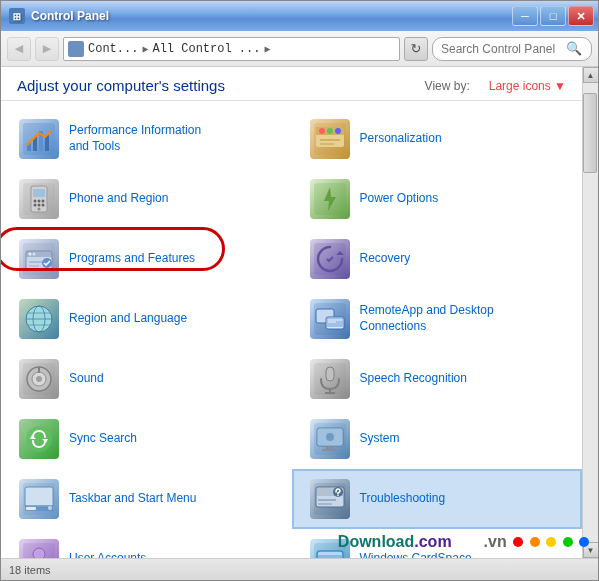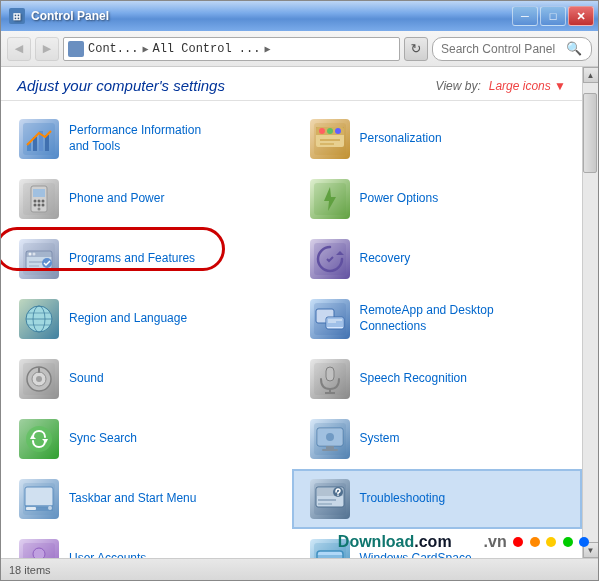--- a/index.html
+++ b/index.html
@@ -181,31 +181,30 @@
       flex-direction: column;
     }
 
     .content-header {
       padding: 10px 16px 6px 16px;
       display: flex;
       justify-content: space-between;
       align-items: center;
       border-bottom: 1px solid #e0e0e0;
       flex-shrink: 0;
-      font-style: italic;
     }
     .content-title {
       font-size: 15px;
       color: #003399;
       font-weight: normal;
     }
     .view-by {
       display: flex;
       align-items: center;
-      gap: 8px;
+      gap: 19px;
       font-size: 12px;
       color: #666;
     }
     .view-by-link {
       color: #ef4444;
       cursor: pointer;
       font-size: 12px;
     }
 
     
@@ -438,21 +437,21 @@
                 <rect x="10" y="6" width="12" height="8" fill="#a0c0e0"></rect>
                 <circle cx="12" cy="18" r="1.5" fill="#666"></circle>
                 <circle cx="16" cy="18" r="1.5" fill="#666"></circle>
                 <circle cx="20" cy="18" r="1.5" fill="#666"></circle>
                 <circle cx="12" cy="22" r="1.5" fill="#666"></circle>
                 <circle cx="16" cy="22" r="1.5" fill="#666"></circle>
                 <circle cx="20" cy="22" r="1.5" fill="#666"></circle>
                 <circle cx="16" cy="26" r="1.5" fill="#888"></circle>
               </svg>
           </div>
-          <span class="item-label">Phone and Power</span>
+          <span class="item-label">Phone and Region</span>
         </div>
 
         <div class="grid-item">
           <div class="item-icon icon-power">
             <svg width="32" height="32" viewBox="0 0 32 32">
                 <rect width="32" height="32" rx="3" fill="#60a040" opacity="0.2"></rect>
                 <path d="M16 4 L10 18 H15 L14 28 L22 14 H17 Z" fill="#60a040"></path>
               </svg>
           </div>
           <span class="item-label">Power Options</span>
@@ -634,19 +633,19 @@
 
   </div>
 
   <div class="status-bar">
     <span>18 items</span>
   </div>
 
 </div>
 
 <div class="download-watermark">
-  <span style="color:#0f766e;">Download</span><span style="color:#0f172a;">.com</span><span style="color:#666;margin-left:32px;">.vn</span>
+  <span style="color:#0f766e;">Download</span><span style="color:#4c1d95;">.com</span><span style="color:#666;margin-left:32px;">.vn</span>
   <span class="watermark-dot" style="background:#ff0000;"></span>
   <span class="watermark-dot" style="background:#ff8800;"></span>
   <span class="watermark-dot" style="background:#ffcc00;"></span>
   <span class="watermark-dot" style="background:#00cc00;"></span>
   <span class="watermark-dot" style="background:#0066ff;"></span>
 </div>
 
 </body></html>

